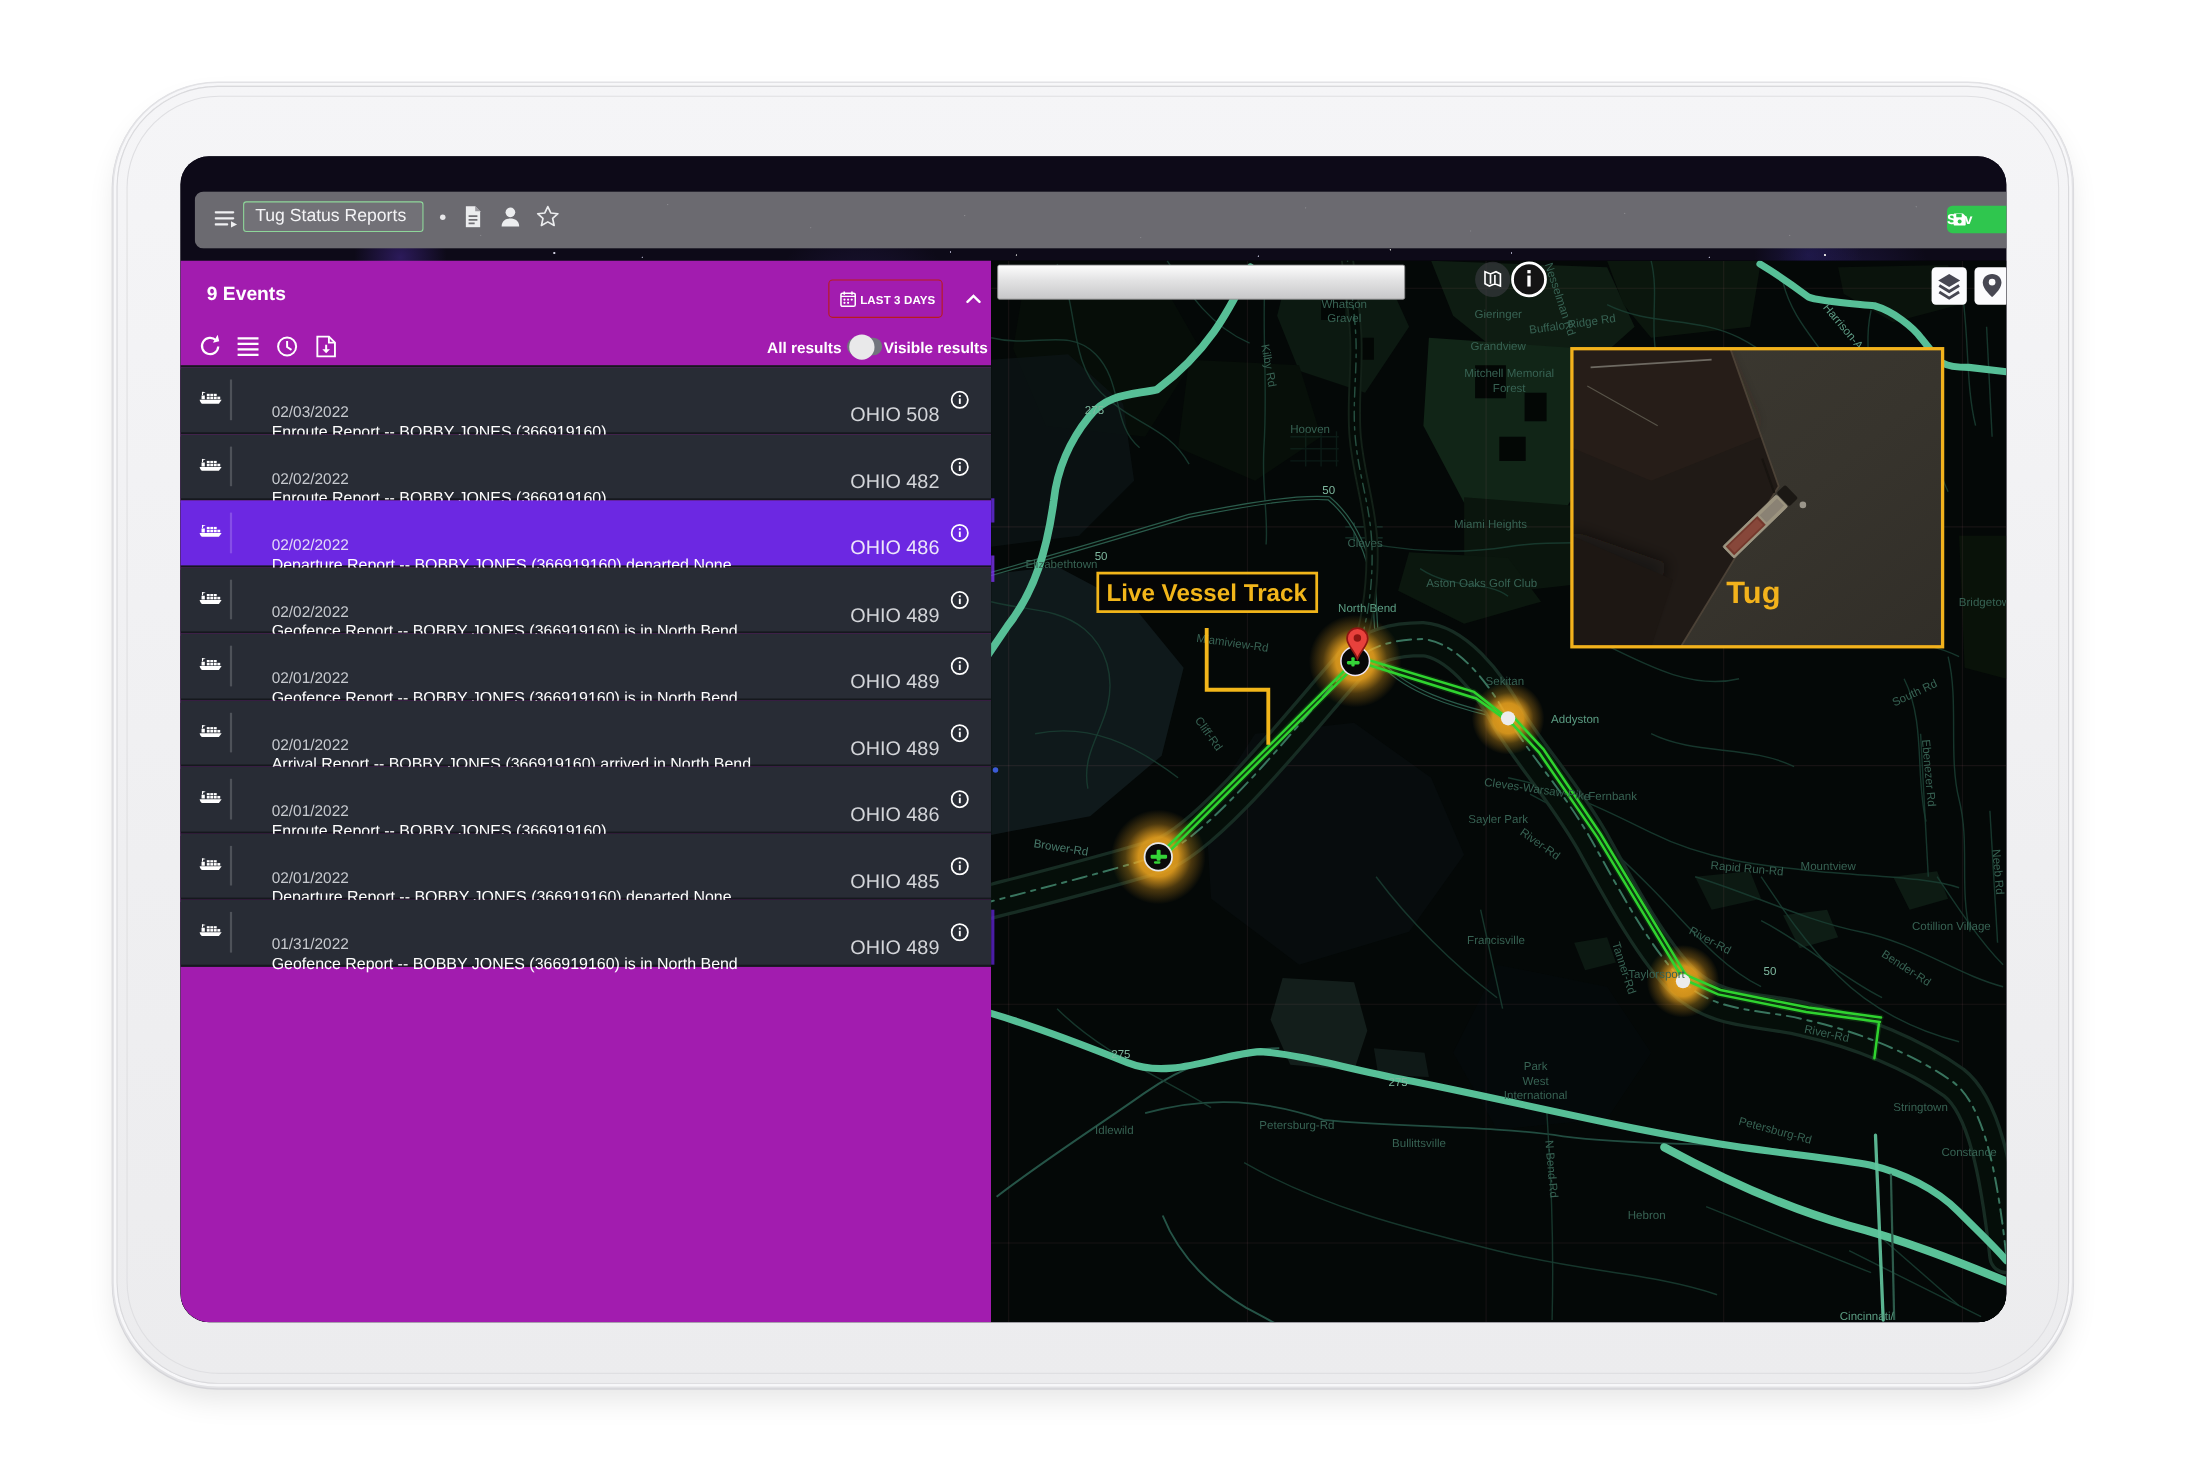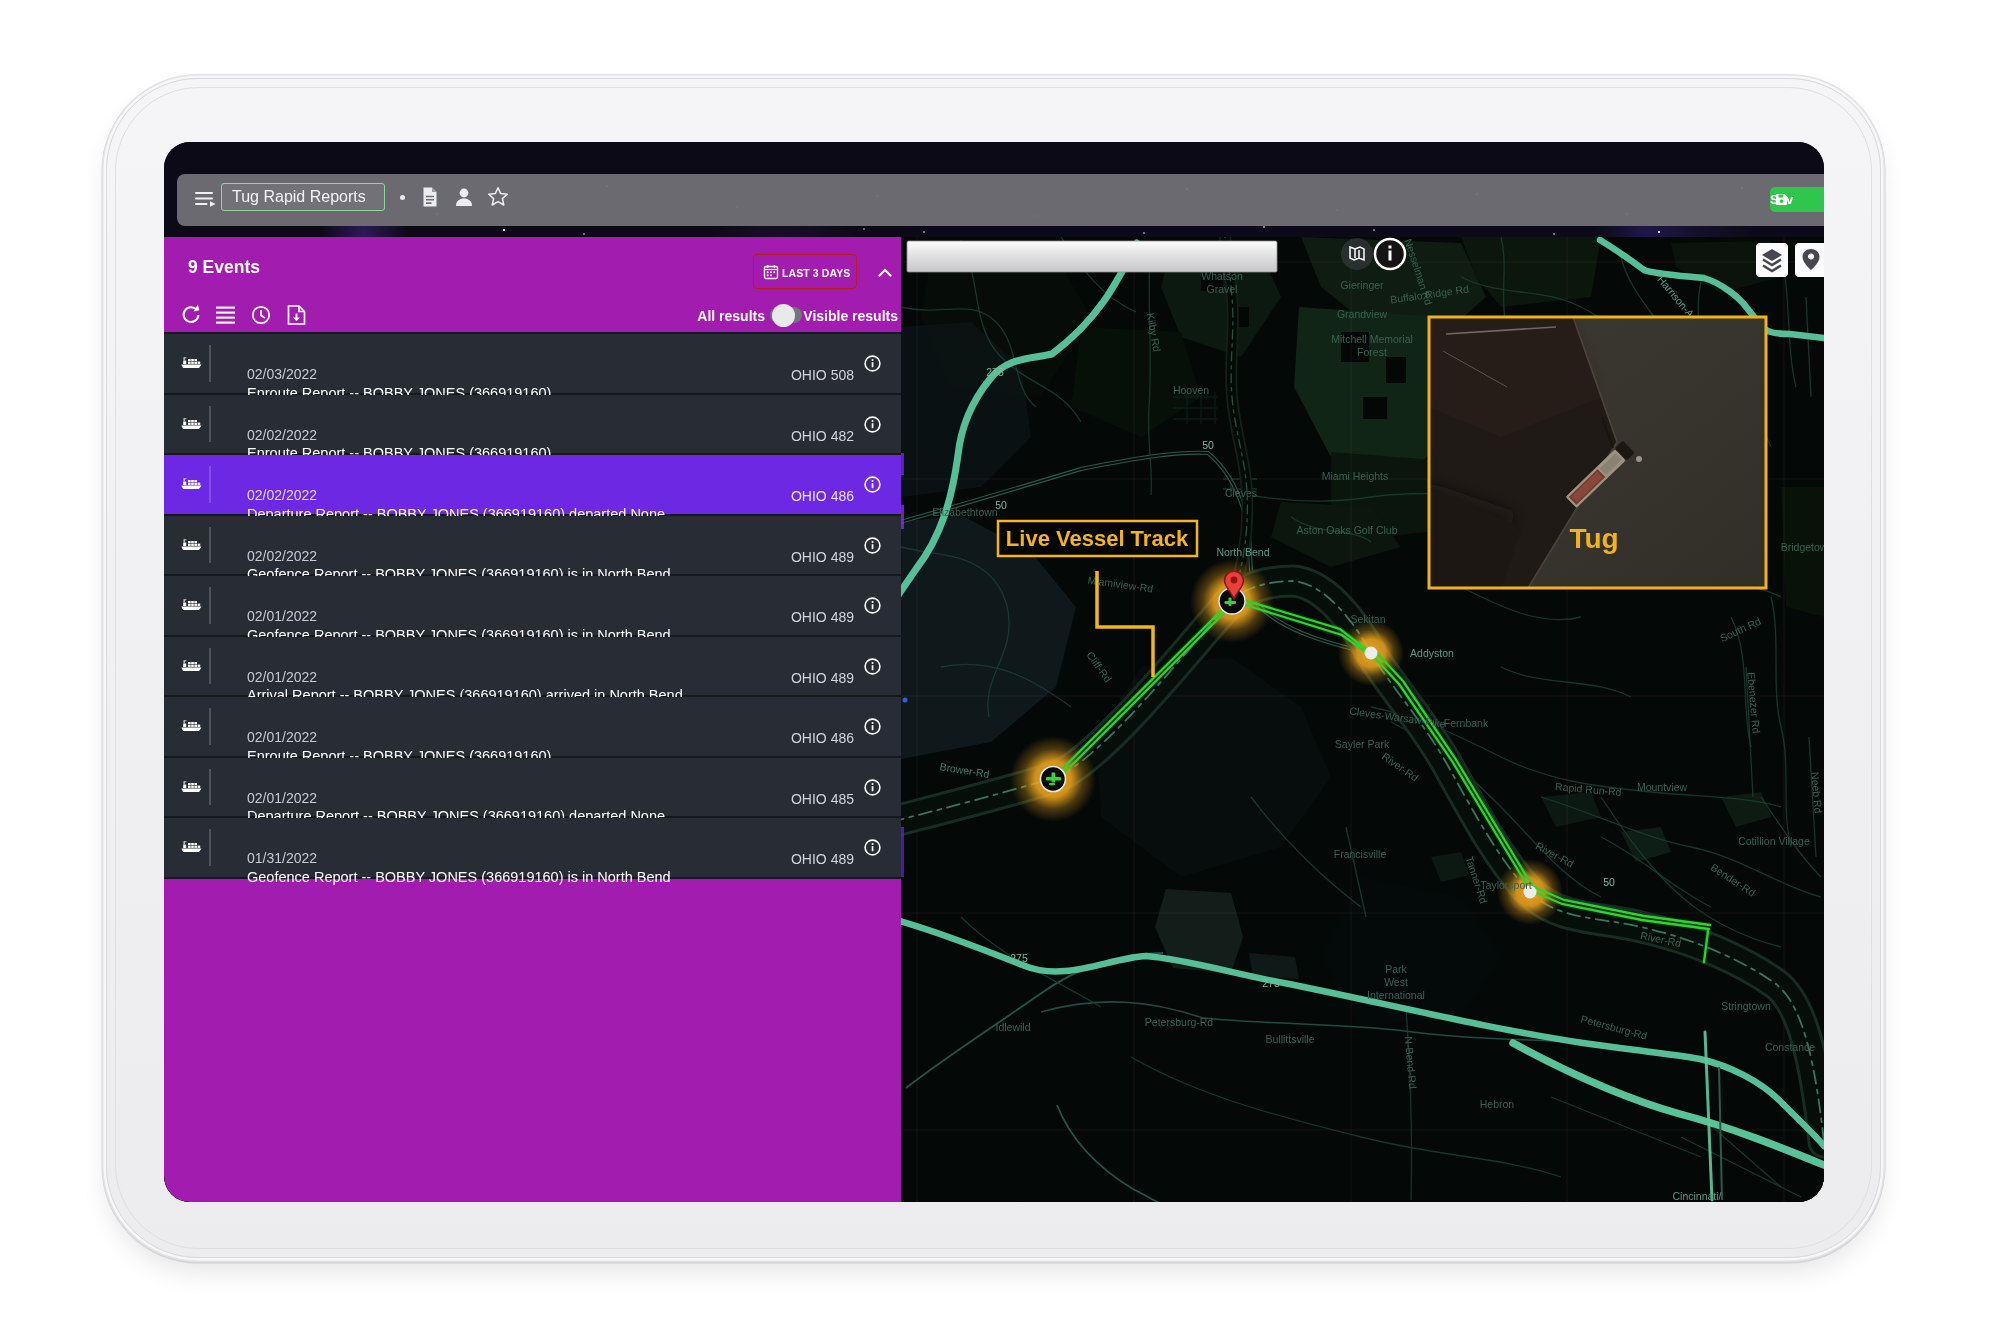--- a/index.html
+++ b/index.html
@@ -66,21 +66,21 @@
 .last3 span { position:absolute; left:28px; top:11.5px; font-size:10.5px; }
 .chev { position:absolute; left:714px; top:26px; }
 .htools { position:absolute; left:0px; top:66px; height:24px; width:100%; }
 .toggles { position:absolute; left:0; right:8px; top:70px; height:26px; color:#fff; font-size:14px; font-weight:600; }
 .sep-h { position:absolute; left:0; top:95px; width:100%; height:2px; background:#15181d; }
 .row { position:absolute; left:0; width:100%; height:58.5px; background:#282c35; box-shadow:0 2px 0 0 #15181d; }
 .row.sel { background:#6c28e2; }
 .r-title { position:absolute; left:83px; top:11.5px; font-size:14.5px; font-weight:500; color:#fff; white-space:nowrap;margin-top:39px; }
 .r-date { position:absolute; left:83px; top:32px; font-size:14px; color:#c7cacf; }
 .sel .r-date { color:#e3d9f8; }
-.r-ohio { position:absolute; right:47px; top:33px; font-size:14px; color:#d3d5d9; }
+.r-ohio { position:absolute; right:47px; top:33px; font-size:18px; color:#d3d5d9; }
 .sel .r-ohio { color:#ece5fa; }
 .r-div { position:absolute; left:45px; top:11px; bottom:11px; width:1.5px; background:rgba(255,255,255,.18); }
 .r-ship { position:absolute; left:16px; top:21px; }
 .r-info { position:absolute; right:20px; top:21px; }
 
 .map { position:absolute; left:737px; top:95px; right:0; bottom:0; background:#020604; }
 .map svg { display:block; }
 </style>
 </head>
 <body>
@@ -665,21 +665,21 @@
       </div>
       <div class="toolbar">
         <svg width="24" height="19" viewBox="0 0 24 19" style="position:absolute;left:18px;top:17px">
           <g stroke="#f0f0f2" stroke-width="2.0" stroke-linecap="round">
             <line x1="1" y1="2" x2="17" y2="2"></line>
               <line x1="1" y1="7.5" x2="17" y2="7.5"></line>
               <line x1="1" y1="13" x2="11.5" y2="13"></line>
           </g>
           <path d="M15 10.2 L20.5 13 L15 15.8 Z" fill="#f0f0f2"></path>
         </svg>
-        <div class="tb-title">Tug Rapid Reports</div>
+        <div class="tb-title">Tug Status Reports</div>
         <div class="tb-dot"></div>
         <svg width="18" height="20" viewBox="0 0 18 20" style="position:absolute;left:244px;top:13px">
             <path d="M2.5 0.5 L11 0.5 L15.5 5 L15.5 19.5 L2.5 19.5 Z" fill="#ecedef"></path>
             <path d="M11 0.5 L11 5 L15.5 5 Z" fill="#9b9aa0"></path>
             <g stroke="#706f75" stroke-width="1.6">
               <line x1="5" y1="9.5" x2="13" y2="9.5"></line>
               <line x1="5" y1="12.8" x2="13" y2="12.8"></line>
               <line x1="5" y1="16.1" x2="10.5" y2="16.1"></line>
             </g>
           </svg>

